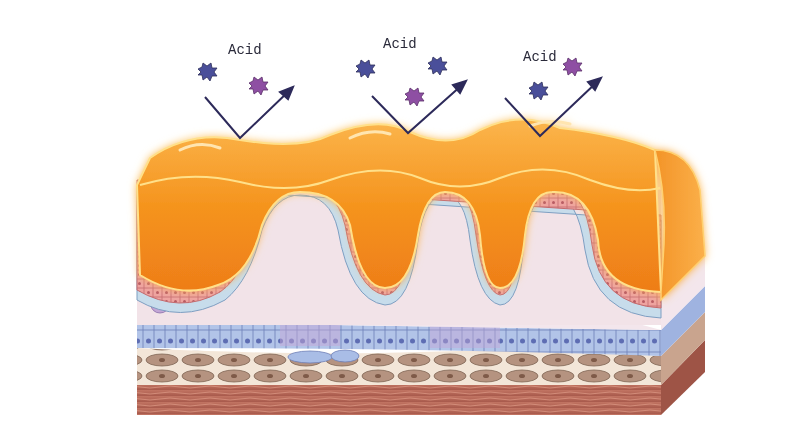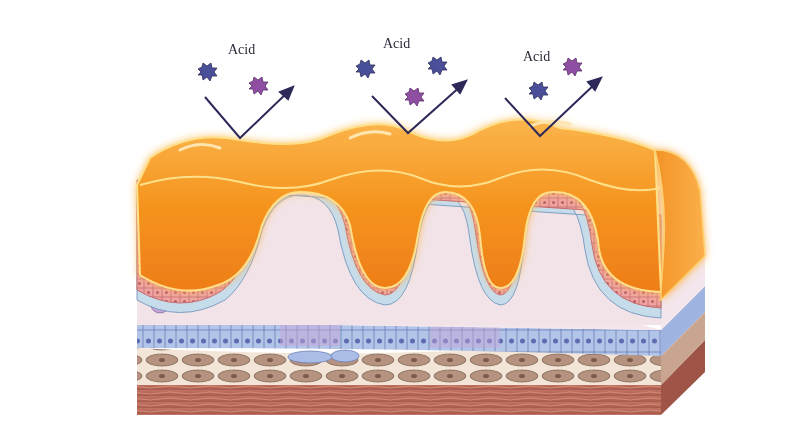--- a/index.html
+++ b/index.html
@@ -1,18 +1,18 @@
 <!DOCTYPE html>
 <html><head>
 <meta charset="utf-8">
 <style>
   html,body{margin:0;padding:0;background:#ffffff;}
   body{width:800px;height:446px;overflow:hidden;position:relative;font-family:"Liberation Sans",sans-serif;}
   #stage{position:absolute;left:0;top:0;width:800px;height:446px;}
-  .label{position:absolute;font-size:14px;color:#2a2a3a;font-family:Liberation Serif, serif;}
+  .label{position:absolute;font-size:14px;color:#2a2a3a;font-family:Liberation Mono, monospace;}
 </style>
 </head>
 <body>
 
 <div id="stage">
 <svg width="800" height="446" viewBox="0 0 800 446" xmlns="http://www.w3.org/2000/svg">
   <defs>
     <linearGradient id="mucusGrad" x1="0" y1="0" x2="0" y2="1">
       <stop offset="0" stop-color="#fbb54c"></stop>
       <stop offset="0.5" stop-color="#f5941e"></stop>

